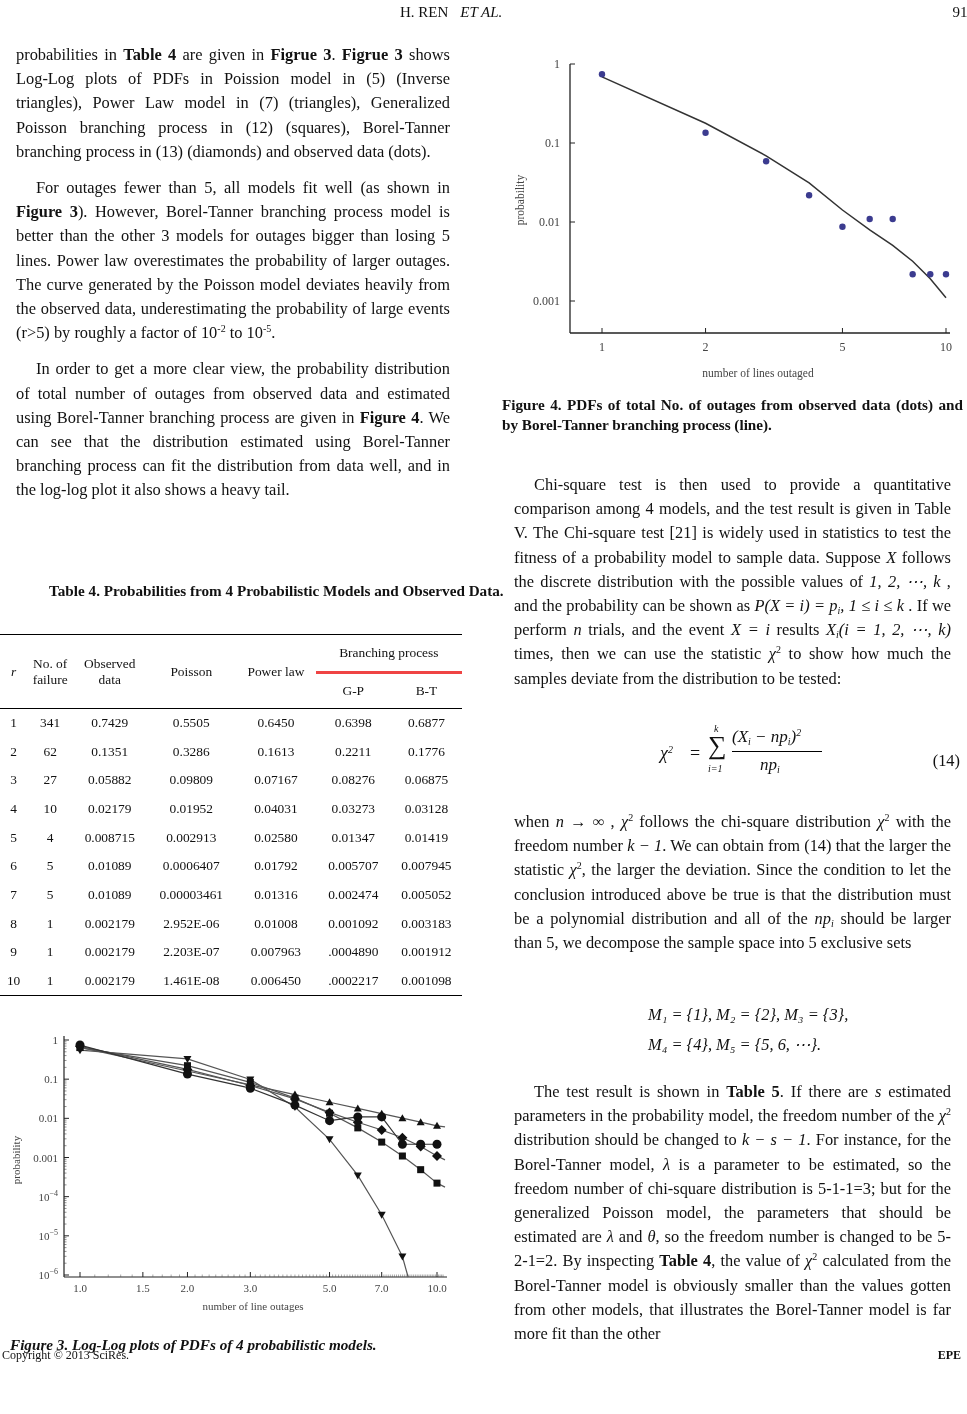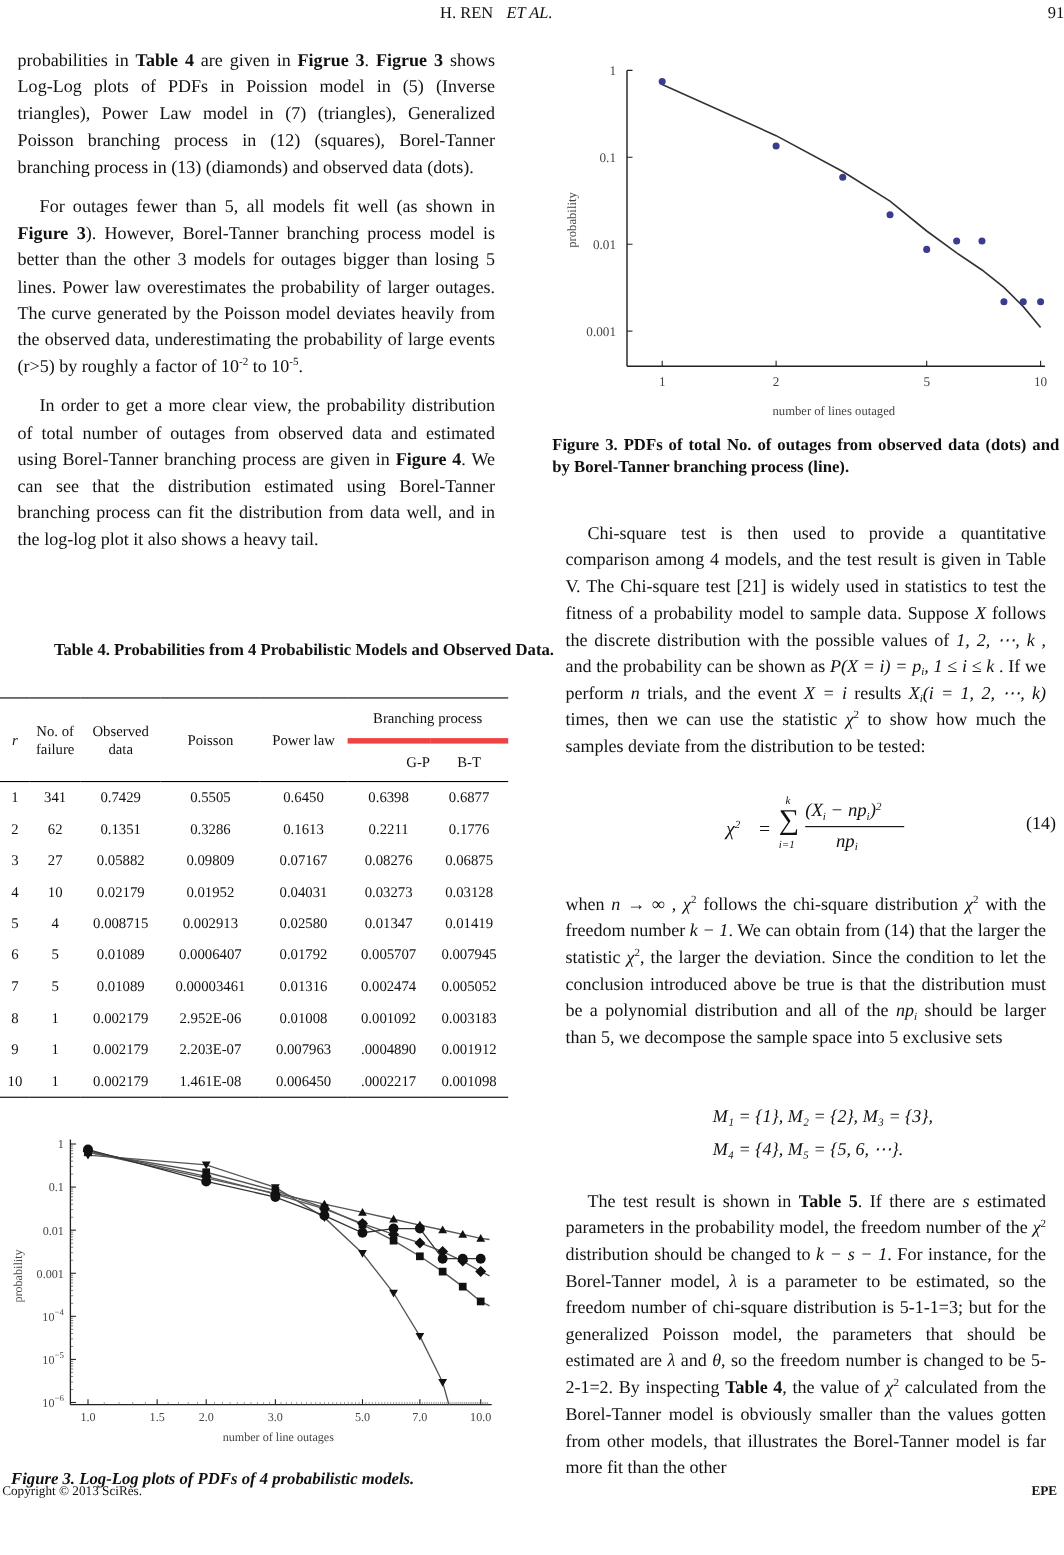--- a/index.html
+++ b/index.html
@@ -17,21 +17,21 @@
   sup{font-size:10px;line-height:0;vertical-align:6px;}
   sub{font-size:10px;line-height:0;vertical-align:-3px;}
   .caption{font-weight:bold;font-size:15.2px;line-height:20px;text-align:justify;}
   table.t4{position:absolute;left:0;top:634px;width:462px;border-collapse:collapse;font-size:13.4px;}
   table.t4 th,table.t4 td{text-align:center;font-weight:normal;padding:0;}
   table.t4 thead tr.r1 th{height:36px;}
   table.t4 thead tr.r2 th{height:34px;}
   table.t4 thead{border-top:1.5px solid #000;border-bottom:1.5px solid #000;}
   table.t4 tbody tr{height:28.7px;}
   table.t4 tbody{border-bottom:1.5px solid #000;}
-  table.t4 .bp{border-bottom:5px solid #ef4444;}
+  table.t4 .bp{border-bottom:3px solid #ef4444;}
   .eq{position:absolute;font-size:16.4px;}
   .footer{position:absolute;top:1348px;font-size:12px;}
   svg text{font-family:"Liberation Serif","DejaVu Serif",serif;}
 </style>
 </head>
 <body>
 
 <div class="abs hdr">
   <span class="author"><span>H. REN</span><i>ET AL.</i></span>
   <span class="page">919</span>
@@ -49,21 +49,21 @@
   <thead>
     <tr class="r1">
       <th rowspan="2" style="width:26px;font-style:italic;">r</th>
       <th rowspan="2" style="width:44px;line-height:16px;">No. of failure</th>
       <th rowspan="2" style="width:70px;line-height:16px;">Observed data</th>
       <th rowspan="2" style="width:86px;">Poisson</th>
       <th rowspan="2" style="width:76px;line-height:16px;">Power law</th>
       <th colspan="2" class="bp">Branching process</th>
     </tr>
     <tr class="r2">
-      <th style="width:72px;text-align:right;">G-P</th>
+      <th style="width:72px;">G-P</th>
       <th style="width:68px;">B-T</th>
     </tr>
   </thead>
   <tbody id="t4body">
       <tr>
         <td>1</td>
         <td>341</td>
         <td>0.7429</td>
         <td>0.5505</td>
         <td>0.6450</td>
@@ -420,36 +420,36 @@
       <circle cx="766.1297116235639" cy="161.20752340648698" r="3.2" fill="#3b3b8f"></circle>
       <circle cx="809.1086370168191" cy="195.2776788105458" r="3.2" fill="#3b3b8f"></circle>
       <circle cx="842.4456814915904" cy="226.71887607576505" r="3.2" fill="#3b3b8f"></circle>
       <circle cx="869.6840301319735" cy="219.07479749929377" r="3.2" fill="#3b3b8f"></circle>
       <circle cx="892.7137257649043" cy="219.07479749929377" r="3.2" fill="#3b3b8f"></circle>
       <circle cx="912.6629555252287" cy="274.2776788105458" r="3.2" fill="#3b3b8f"></circle>
       <circle cx="930.2594232471278" cy="274.2776788105458" r="3.2" fill="#3b3b8f"></circle>
       <circle cx="946" cy="274.2776788105458" r="3.2" fill="#3b3b8f"></circle>
     </g>
   </svg>
-<div class="abs caption" style="left:502px;top:395px;width:461px;">Figure 3. PDFs of total No. of outages from observed data (dots) and by Borel-Tanner branching process (line).</div>
+<div class="abs caption" style="left:502px;top:395px;width:461px;">Figure 4. PDFs of total No. of outages from observed data (dots) and by Borel-Tanner branching process (line).</div>
 
 <div class="col" style="left:502px;top:461px;width:461px;">
   <p class="ind"><span>Chi-square test is then used to provide a quantitative comparison among 4 models, and the test result is given in Table V. The Chi-square test [21] is widely used in statistics to test the fitness of a probability model to sample data. Suppose </span><i class="m">X</i><span> follows the discrete distribution with the possible values of </span><i class="m">1, 2, ⋯, k</i><span> , and the probability can be shown as </span><i class="m">P(X = i) = p</i><sub><i class="m">i</i></sub><i class="m">, 1 ≤ i ≤ k</i><span> . If we perform </span><i class="m">n</i><span> trials, and the event </span><i class="m">X = i</i><span> results </span><i class="m">X</i><sub><i class="m">i</i></sub><i class="m">(i = 1, 2, ⋯, k)</i><span> times, then we can use the statistic </span><i class="m">χ</i><sup>2</sup><span> to show how much the samples deviate from the distribution to be tested:</span></p>
 </div>
 
 <div class="eq" style="left:660px;top:727px;width:300px;height:60px;">
   <span style="position:absolute;left:0;top:16px;font-style:italic;font-size:18px;"><span>χ</span><sup>2</sup></span>
   <span style="position:absolute;left:30px;top:16px;font-size:18px;">=</span>
   <span style="position:absolute;left:48px;top:6px;font-size:26px;line-height:26px;">∑</span>
   <span style="position:absolute;left:54px;top:-4px;font-size:10px;font-style:italic;">k</span>
   <span style="position:absolute;left:48px;top:36px;font-size:10px;font-style:italic;">i=1</span>
   <span style="position:absolute;left:72px;top:0;font-style:italic;font-size:17px;white-space:nowrap;"><span>(X</span><sub>i</sub><span> − np</span><sub>i</sub><span>)</span><sup>2</sup></span>
   <div style="position:absolute;left:72px;top:24px;width:90px;border-top:1px solid #000;"></div>
   <span style="position:absolute;left:100px;top:28px;font-style:italic;font-size:17px;"><span>np</span><sub>i</sub></span>
-  <span style="position:absolute;right:0;top:12px;font-size:16.4px;">(14)</span>
+  <span style="position:absolute;right:0;top:24px;font-size:16.4px;">(14)</span>
 </div>
 
 <div class="col" style="left:502px;top:798px;width:461px;">
   <p><span>when </span><i class="m">n → ∞</i><span> , </span><i class="m">χ</i><sup>2</sup><span> follows the chi-square distribution </span><i class="m">χ</i><sup>2</sup><span> with the freedom number </span><i class="m">k − 1</i><span>. We can obtain from (14) that the larger the statistic </span><i class="m">χ</i><sup>2</sup><span>, the larger the deviation. Since the condition to let the conclusion introduced above be true is that the distribution must be a polynomial distribution and all of the </span><i class="m">np</i><sub><i class="m">i</i></sub><span> should be larger than 5, we decompose the sample space into 5 exclusive sets</span></p>
 </div>
 
 <div class="eq" style="left:648px;top:1000px;font-style:italic;line-height:30px;">
   <div>M₁ = {1}, M₂ = {2}, M₃ = {3},</div>
   <div>M₄ = {4}, M₅ = {5, 6, ⋯}.</div>
 </div>

